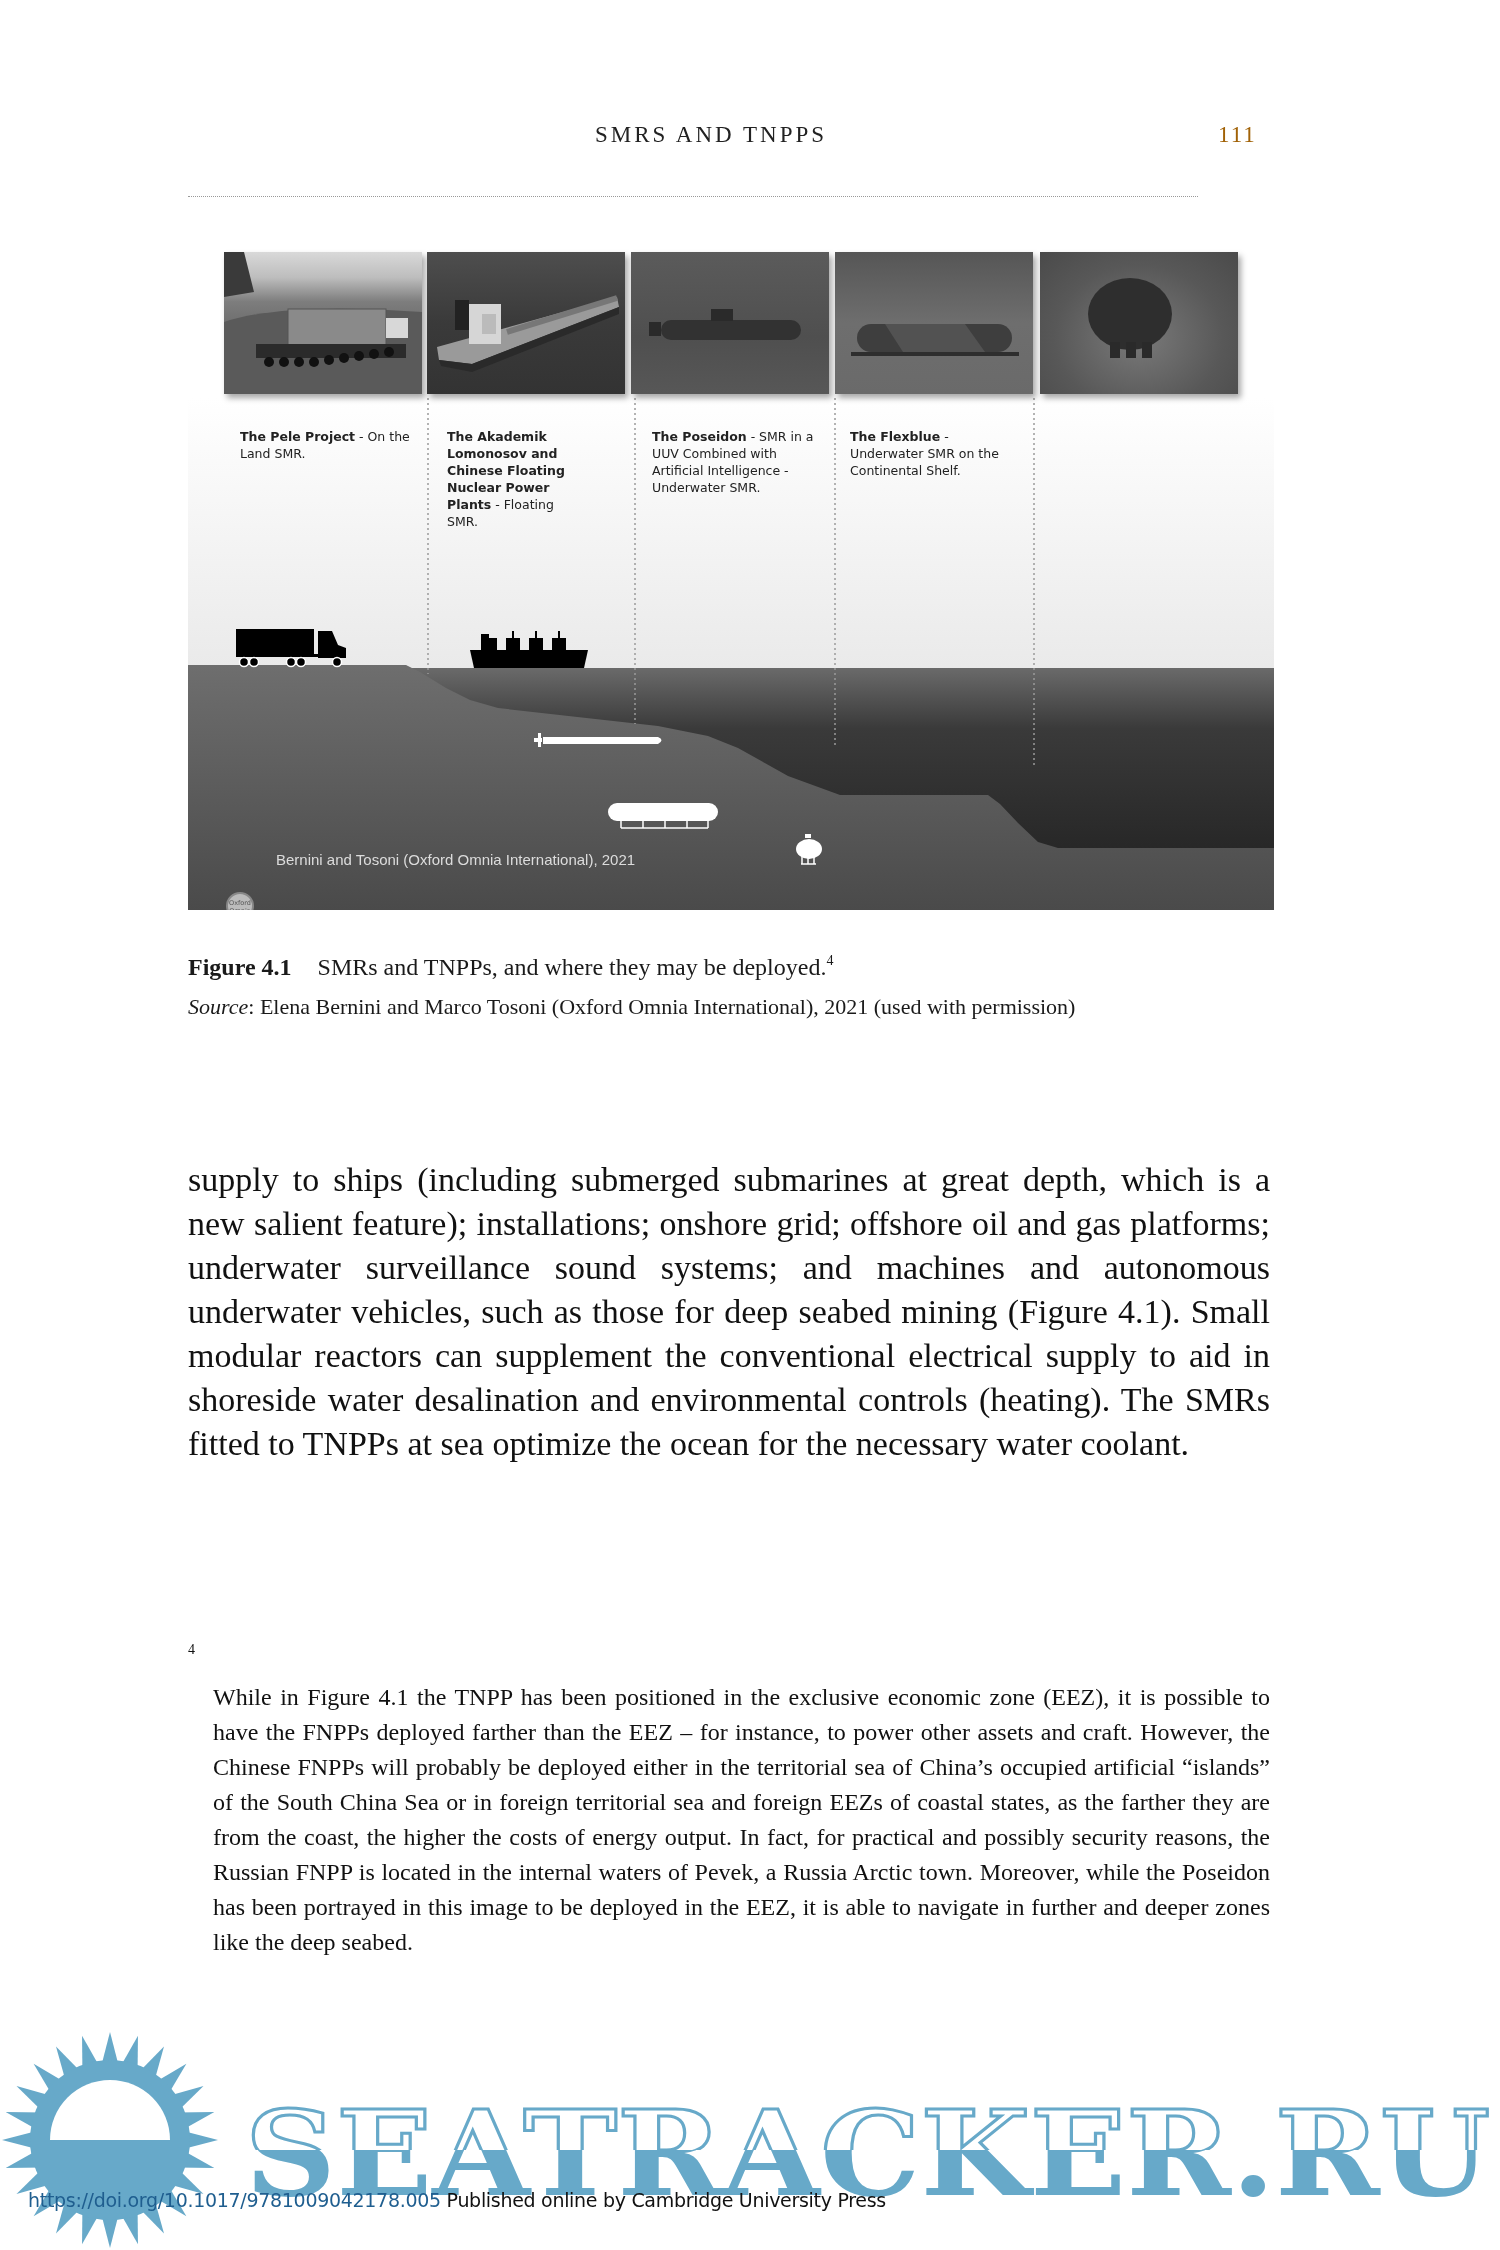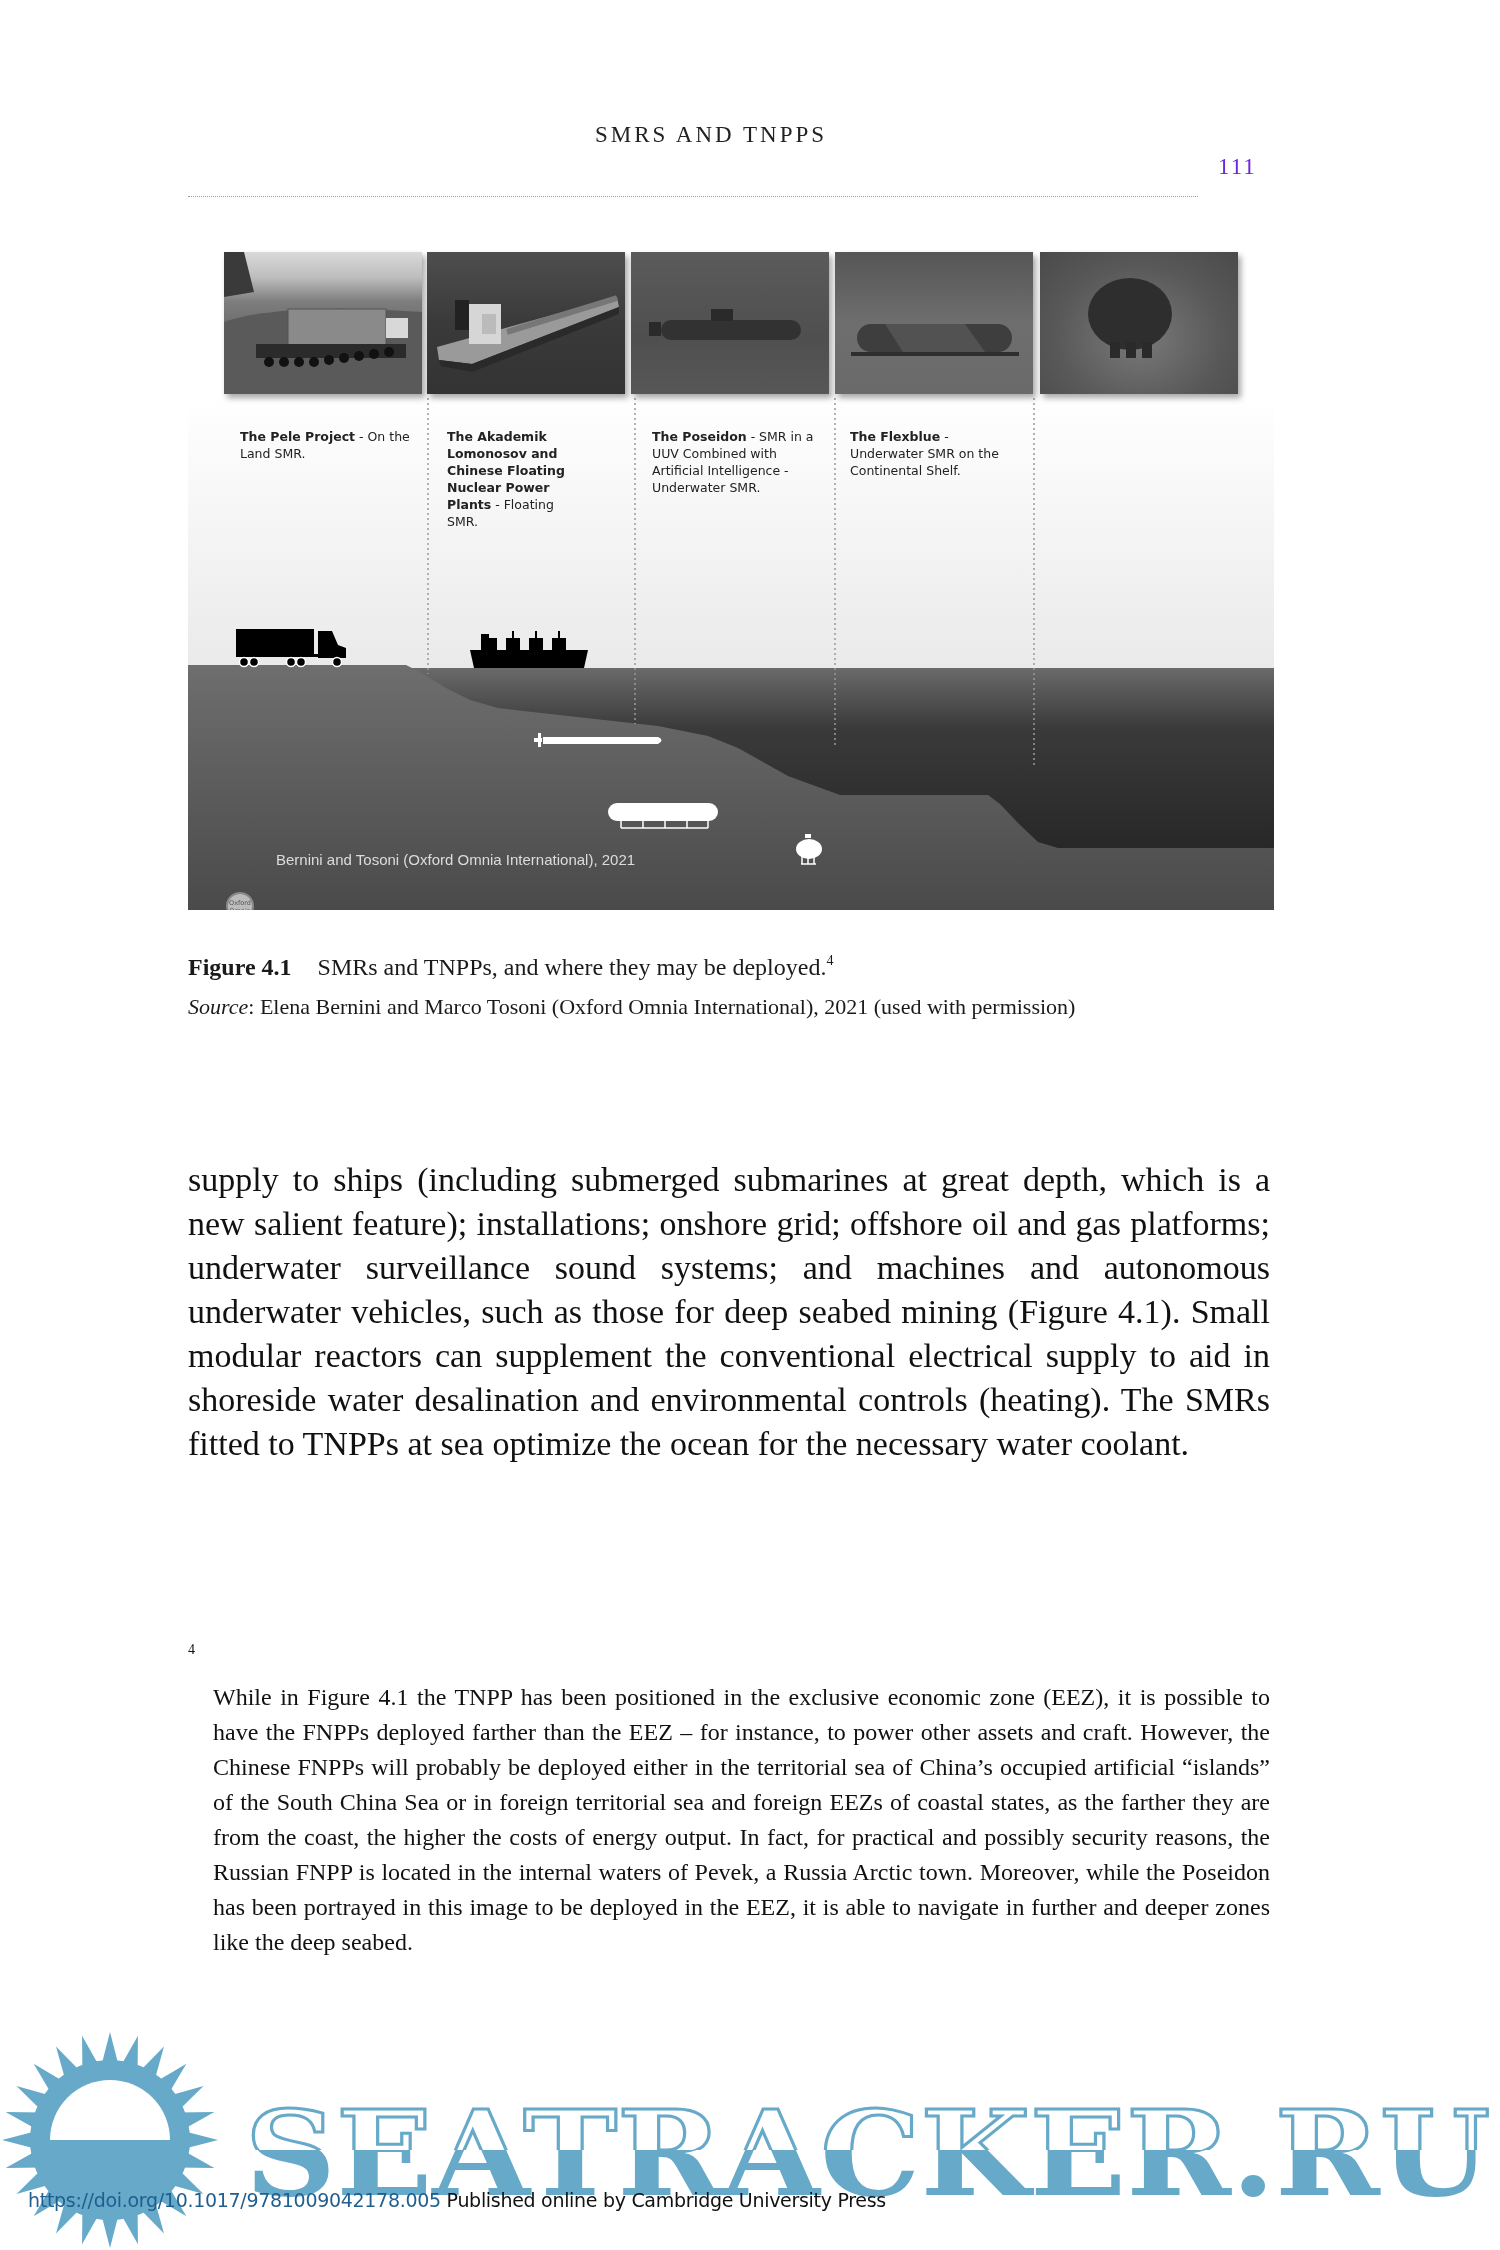--- a/index.html
+++ b/index.html
@@ -1,20 +1,20 @@
 <!DOCTYPE html>
 <html><head>
 <meta charset="utf-8">
 <style>
   html, body { margin:0; padding:0; }
   body { width:1500px; height:2250px; background:#ffffff; position:relative; overflow:hidden;
          font-family:"Liberation Serif", "DejaVu Serif", serif; color:#1a1a1a; }
   .running-head { position:absolute; top:120px; left:0; width:1337px; height:30px; }
   .rh-title { position:absolute; left:595px; top:2px; font-size:23px; letter-spacing:3px; color:#222; }
-  .rh-page { position:absolute; left:1218px; top:2px; font-size:23px; letter-spacing:2px; color:#6d28d9;margin-top:32px; }
+  .rh-page { position:absolute; left:1218px; top:2px; font-size:23px; letter-spacing:2px; color:#a16207; }
   .rule { position:absolute; left:188px; top:196px; width:1010px; border-top:1px dotted #999; }
 
   .figure { position:absolute; left:188px; top:248px; width:1086px; height:662px; background:#fff; overflow:hidden; }
   .fig-svg { position:absolute; left:0; top:0; }
   .photo { position:absolute; top:4px; width:198px; height:142px; box-shadow:3px 4px 6px rgba(0,0,0,0.35); overflow:hidden; }
   .col-text { position:absolute; top:180px; font-family:"DejaVu Sans", sans-serif; font-size:12.5px; line-height:17px; color:#222; }
   .col-text b { font-weight:bold; }
   .credit { position:absolute; left:88px; top:603px; font-family:Liberation Sans, sans-serif; font-size:15px; color:#dcdcdc; }
   .logo { position:absolute; left:38px; top:596px; width:28px; height:28px; border-radius:50%; background:#bcbcbc; border:2px solid #888;
           font-family:"DejaVu Sans", sans-serif; font-size:6.5px; color:#555; text-align:center; line-height:8px; box-sizing:border-box; padding-top:5px;margin-top:48px; }

